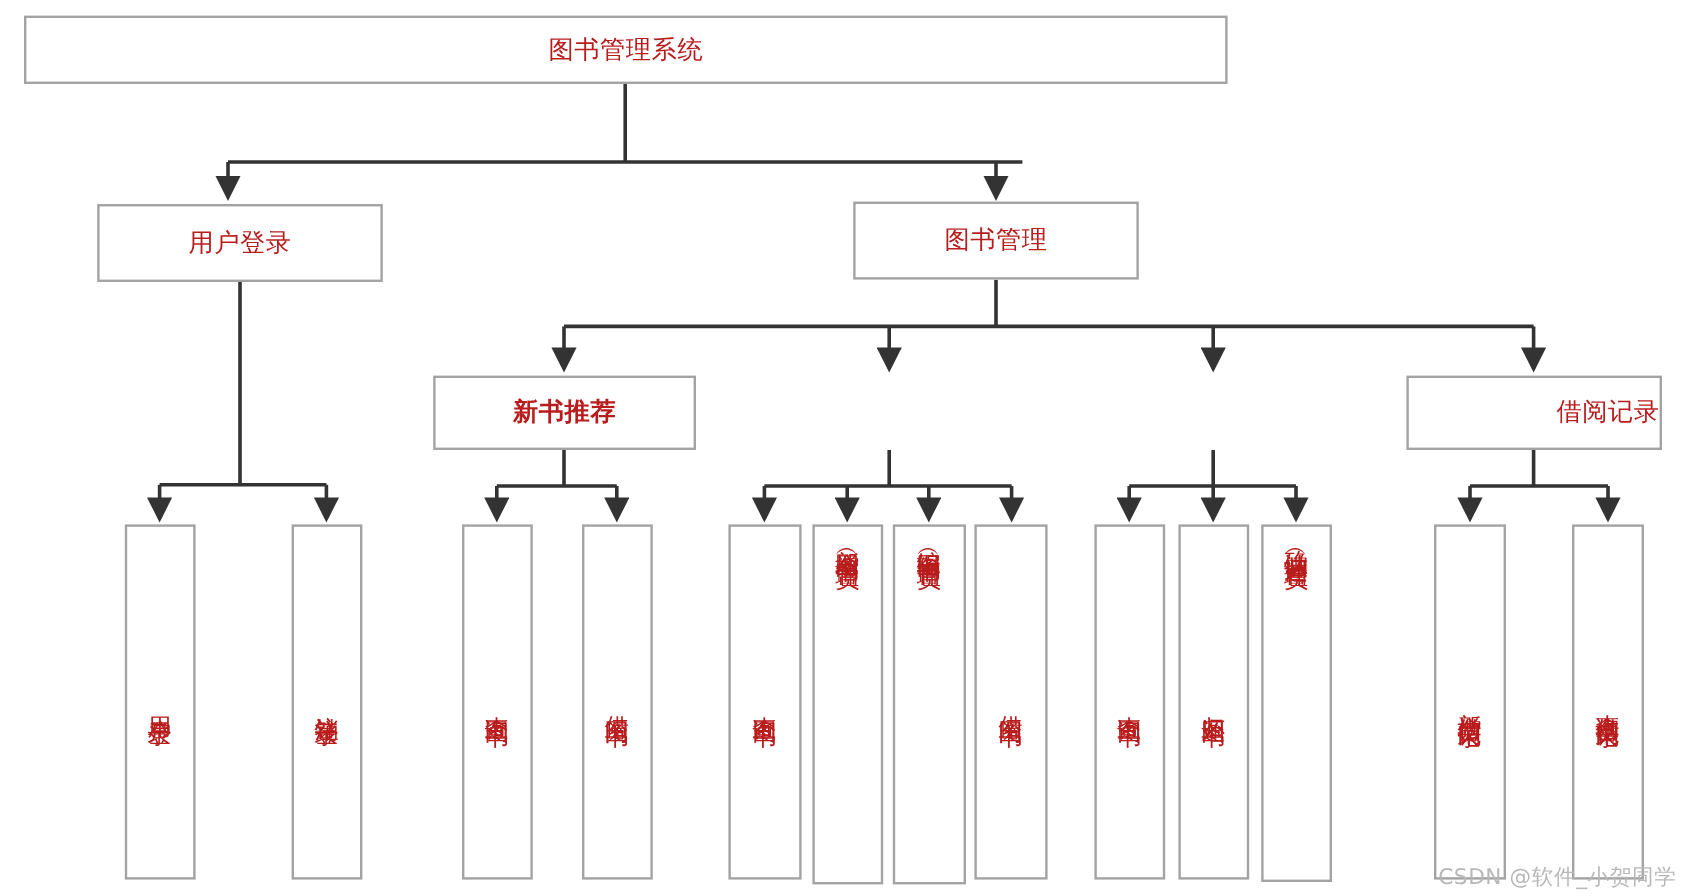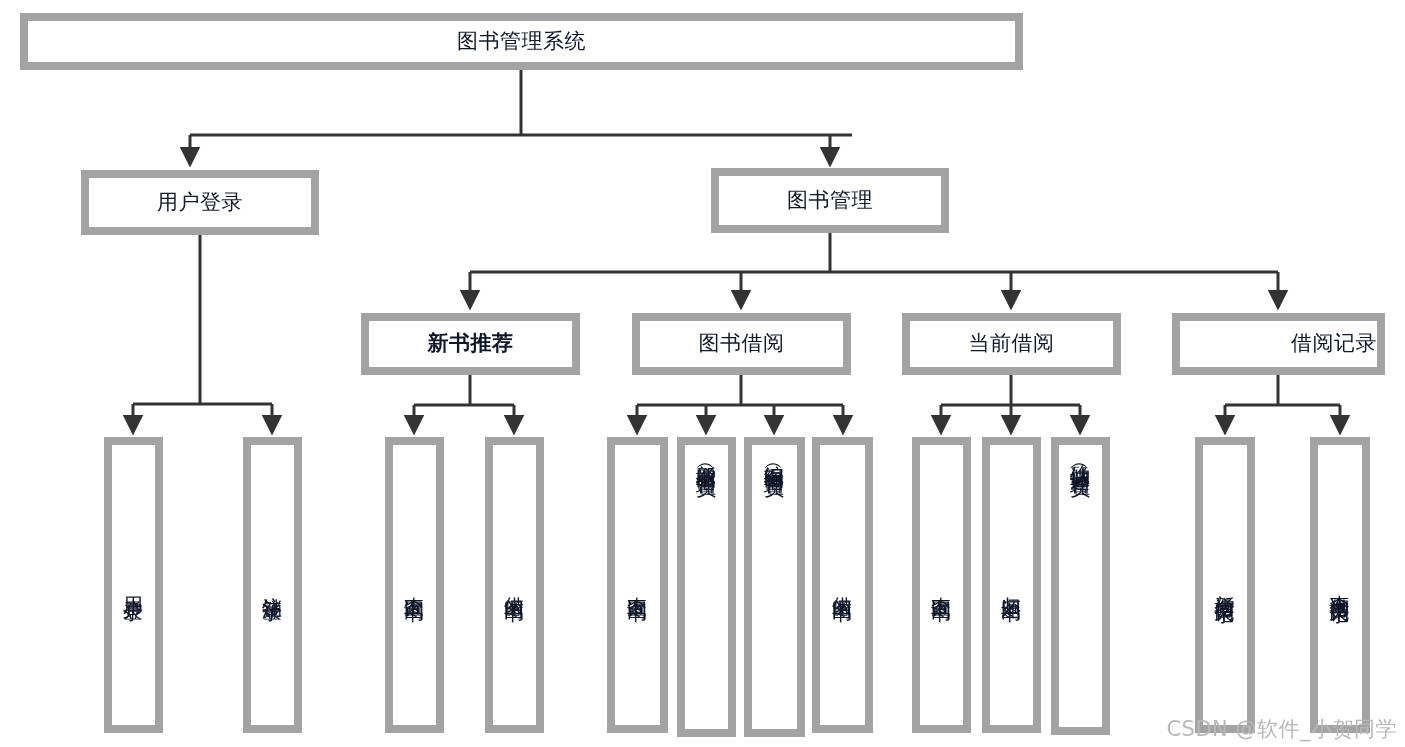--- a/index.html
+++ b/index.html
@@ -22,25 +22,25 @@
     position: absolute;
     left: 0;
     top: 0;
     width: 1405px;
     height: 747px;
   }
   .node {
     position: absolute;
     box-sizing: border-box;
     background: #ffffff;
-    border: 8px solid #a3a3a3;
+    border: 2px solid #a3a3a3;
     display: flex;
     align-items: center;
     justify-content: center;
-    color: #0f172a;
+    color: #b91c1c;
     overflow: hidden;
   }
   .node-label {
     display: block;
     text-align: center;
     line-height: 1.12;
     letter-spacing: 0.5px;
   }
   
   .node.h .node-label {
@@ -61,21 +61,21 @@
     text-orientation: upright;
     font-size: 20px;
     line-height: 1.0;
     letter-spacing: 2px;
     white-space: nowrap;
   }
   #watermark {
     position: absolute;
     right: 8px;
     bottom: 4px;
-    font-size: 21px;
+    font-size: 18px;
     color: #b8b8b8;
     letter-spacing: 0.5px;
     user-select: none;
     pointer-events: none;
     white-space: nowrap;
   }
 </style>
 </head>
 <body>
 
@@ -139,26 +139,20 @@
   <div class="node h" style="left:81px; top:170px; width:238px; height:65px;">
     <span class="node-label">用户登录</span>
   </div>
   <div class="node h" style="left:711px; top:168px; width:238px; height:65px;">
     <span class="node-label">图书管理</span>
   </div>
 
   <div class="node h" style="left:361px; top:313px; width:219px; height:62px;font-weight:bold;">
     <span class="node-label">新书推荐</span>
   </div>
-  <div class="node h" style="left:632px; top:313px; width:219px; height:62px;">
-    <span class="node-label">图书借阅</span>
-  </div>
-  <div class="node h" style="left:902px; top:313px; width:219px; height:62px;">
-    <span class="node-label">当前借阅</span>
-  </div>
   <div class="node h" style="left:1172px; top:313px; width:213px; height:62px;justify-content:flex-end;">
     <span class="node-label">借阅记录</span>
   </div>
 
   <div class="node v" style="left:104px; top:437px; width:59px; height:296px;">
     <span class="node-label">用户登录</span>
   </div>
   <div class="node v" style="left:243px; top:437px; width:59px; height:296px;">
     <span class="node-label">注销登录</span>
   </div>

